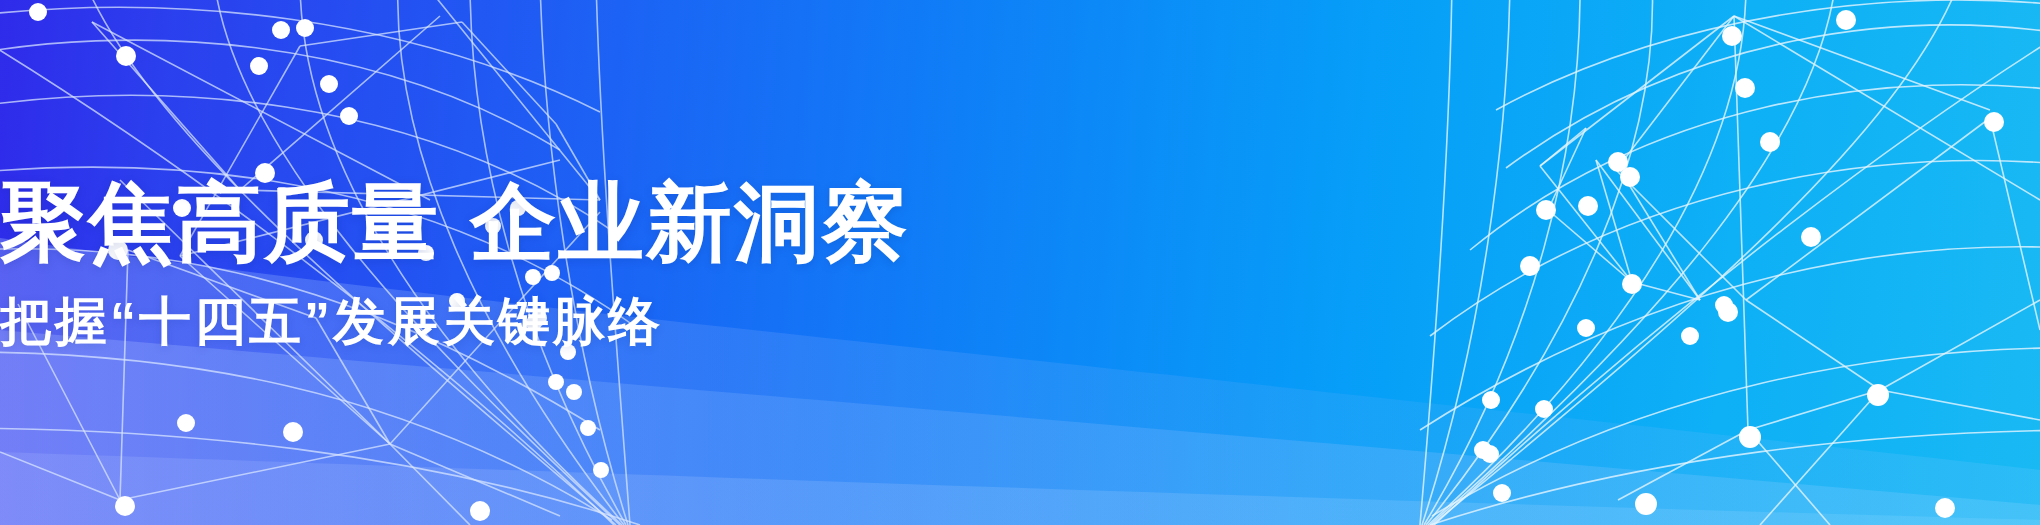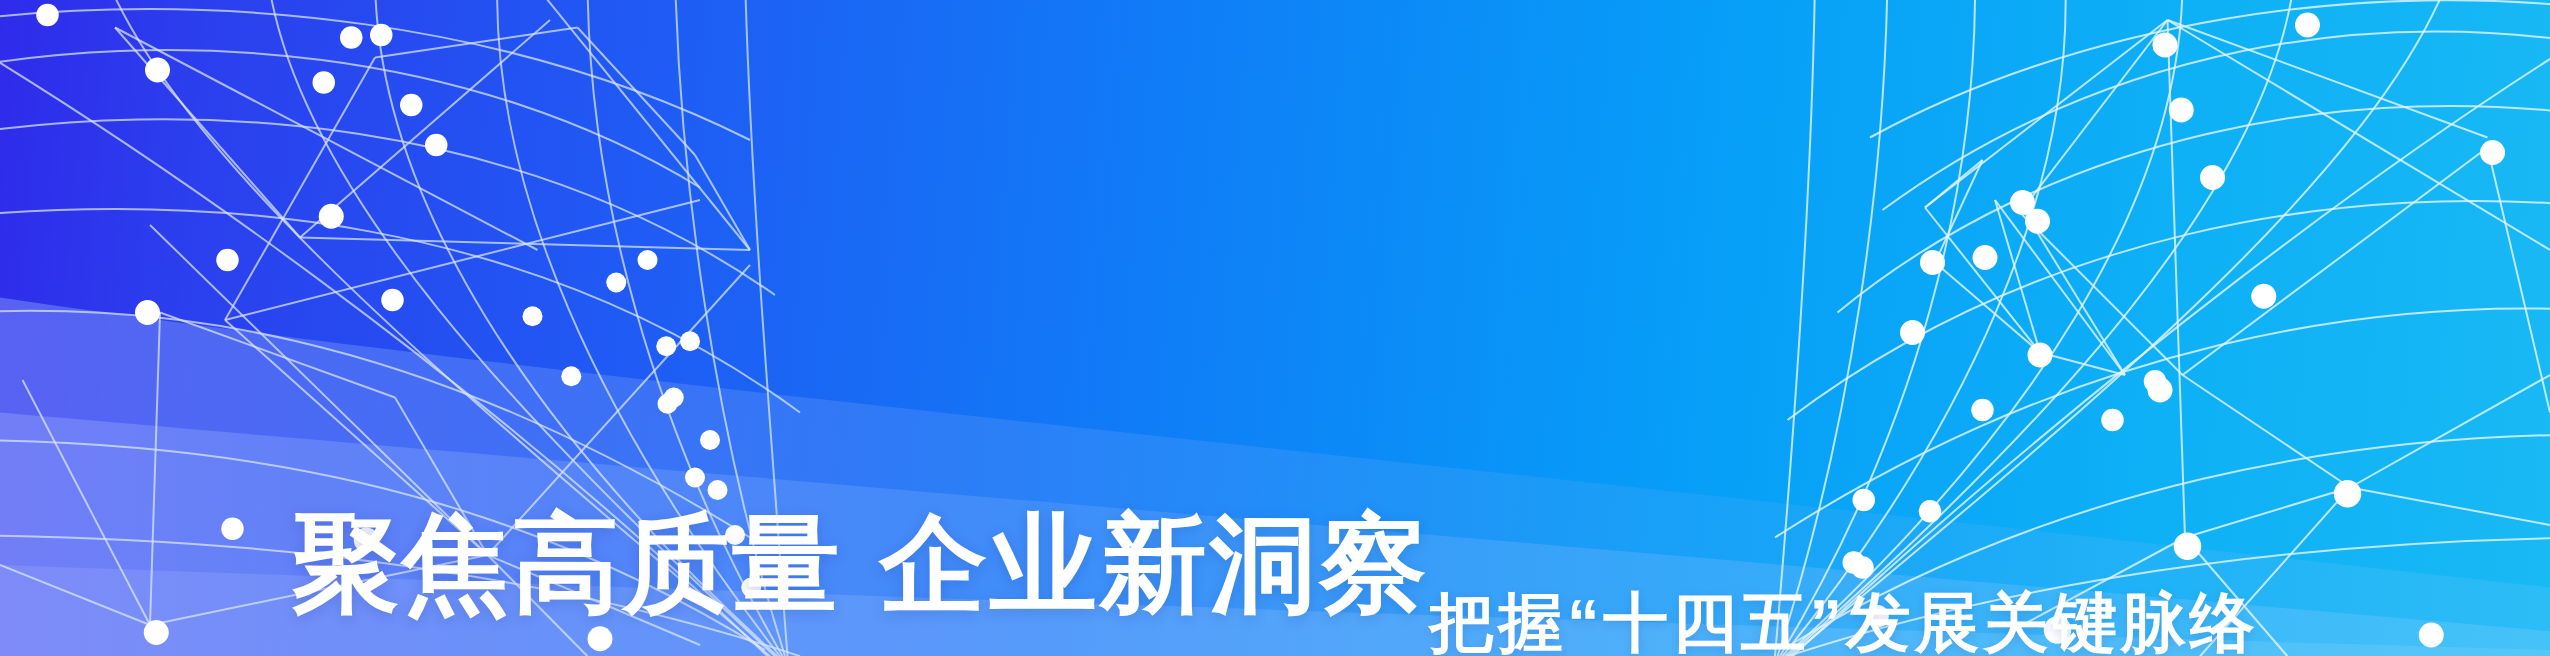--- a/index.html
+++ b/index.html
@@ -23,21 +23,22 @@
 
   .layer{ position:absolute; inset:0; }
   .layer svg{ display:block; width:100%; height:100%; }
 
   
   .content{
     position:absolute;
     left:0; right:0;
     top:0; bottom:0;
     display:flex;
-    align-items:flex-end;
+    flex-direction:column;
+    align-items:flex-start;
     justify-content:center;
     z-index:6;
     pointer-events:none;
   }
   .title{
     color:#ffffff;
     font-size:86px;
     line-height:1;
     font-weight:bold;
     letter-spacing:2px;

